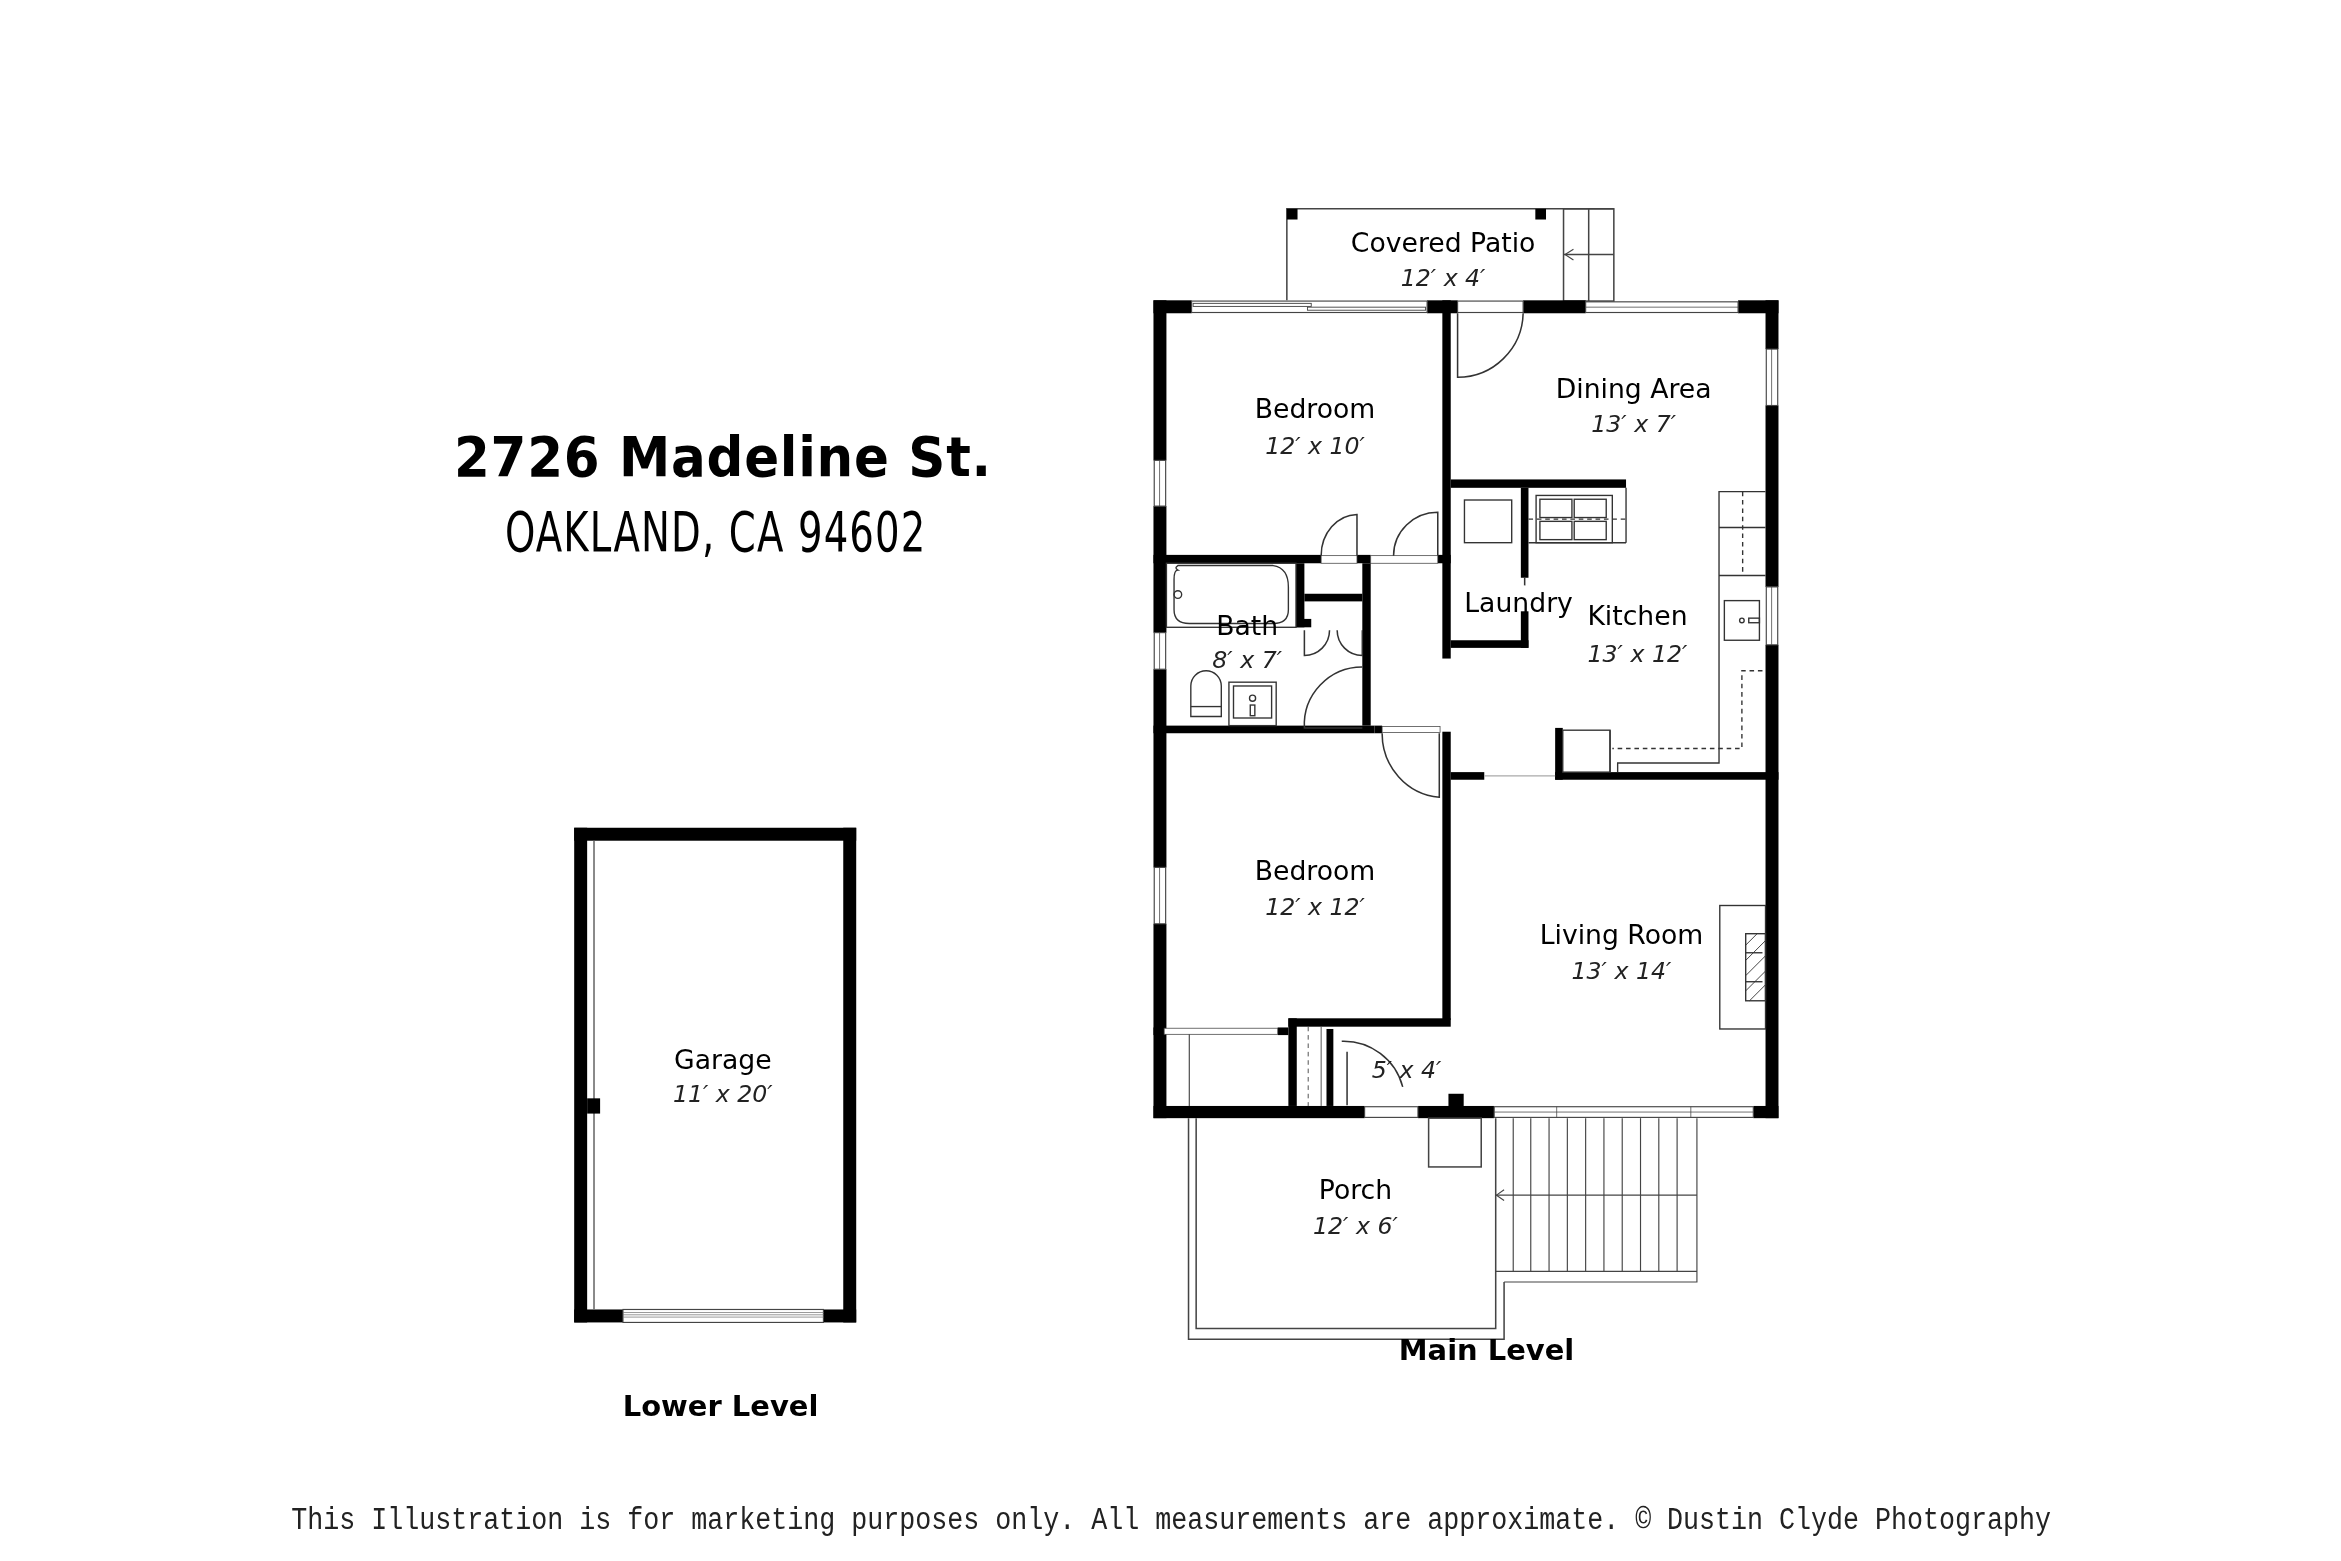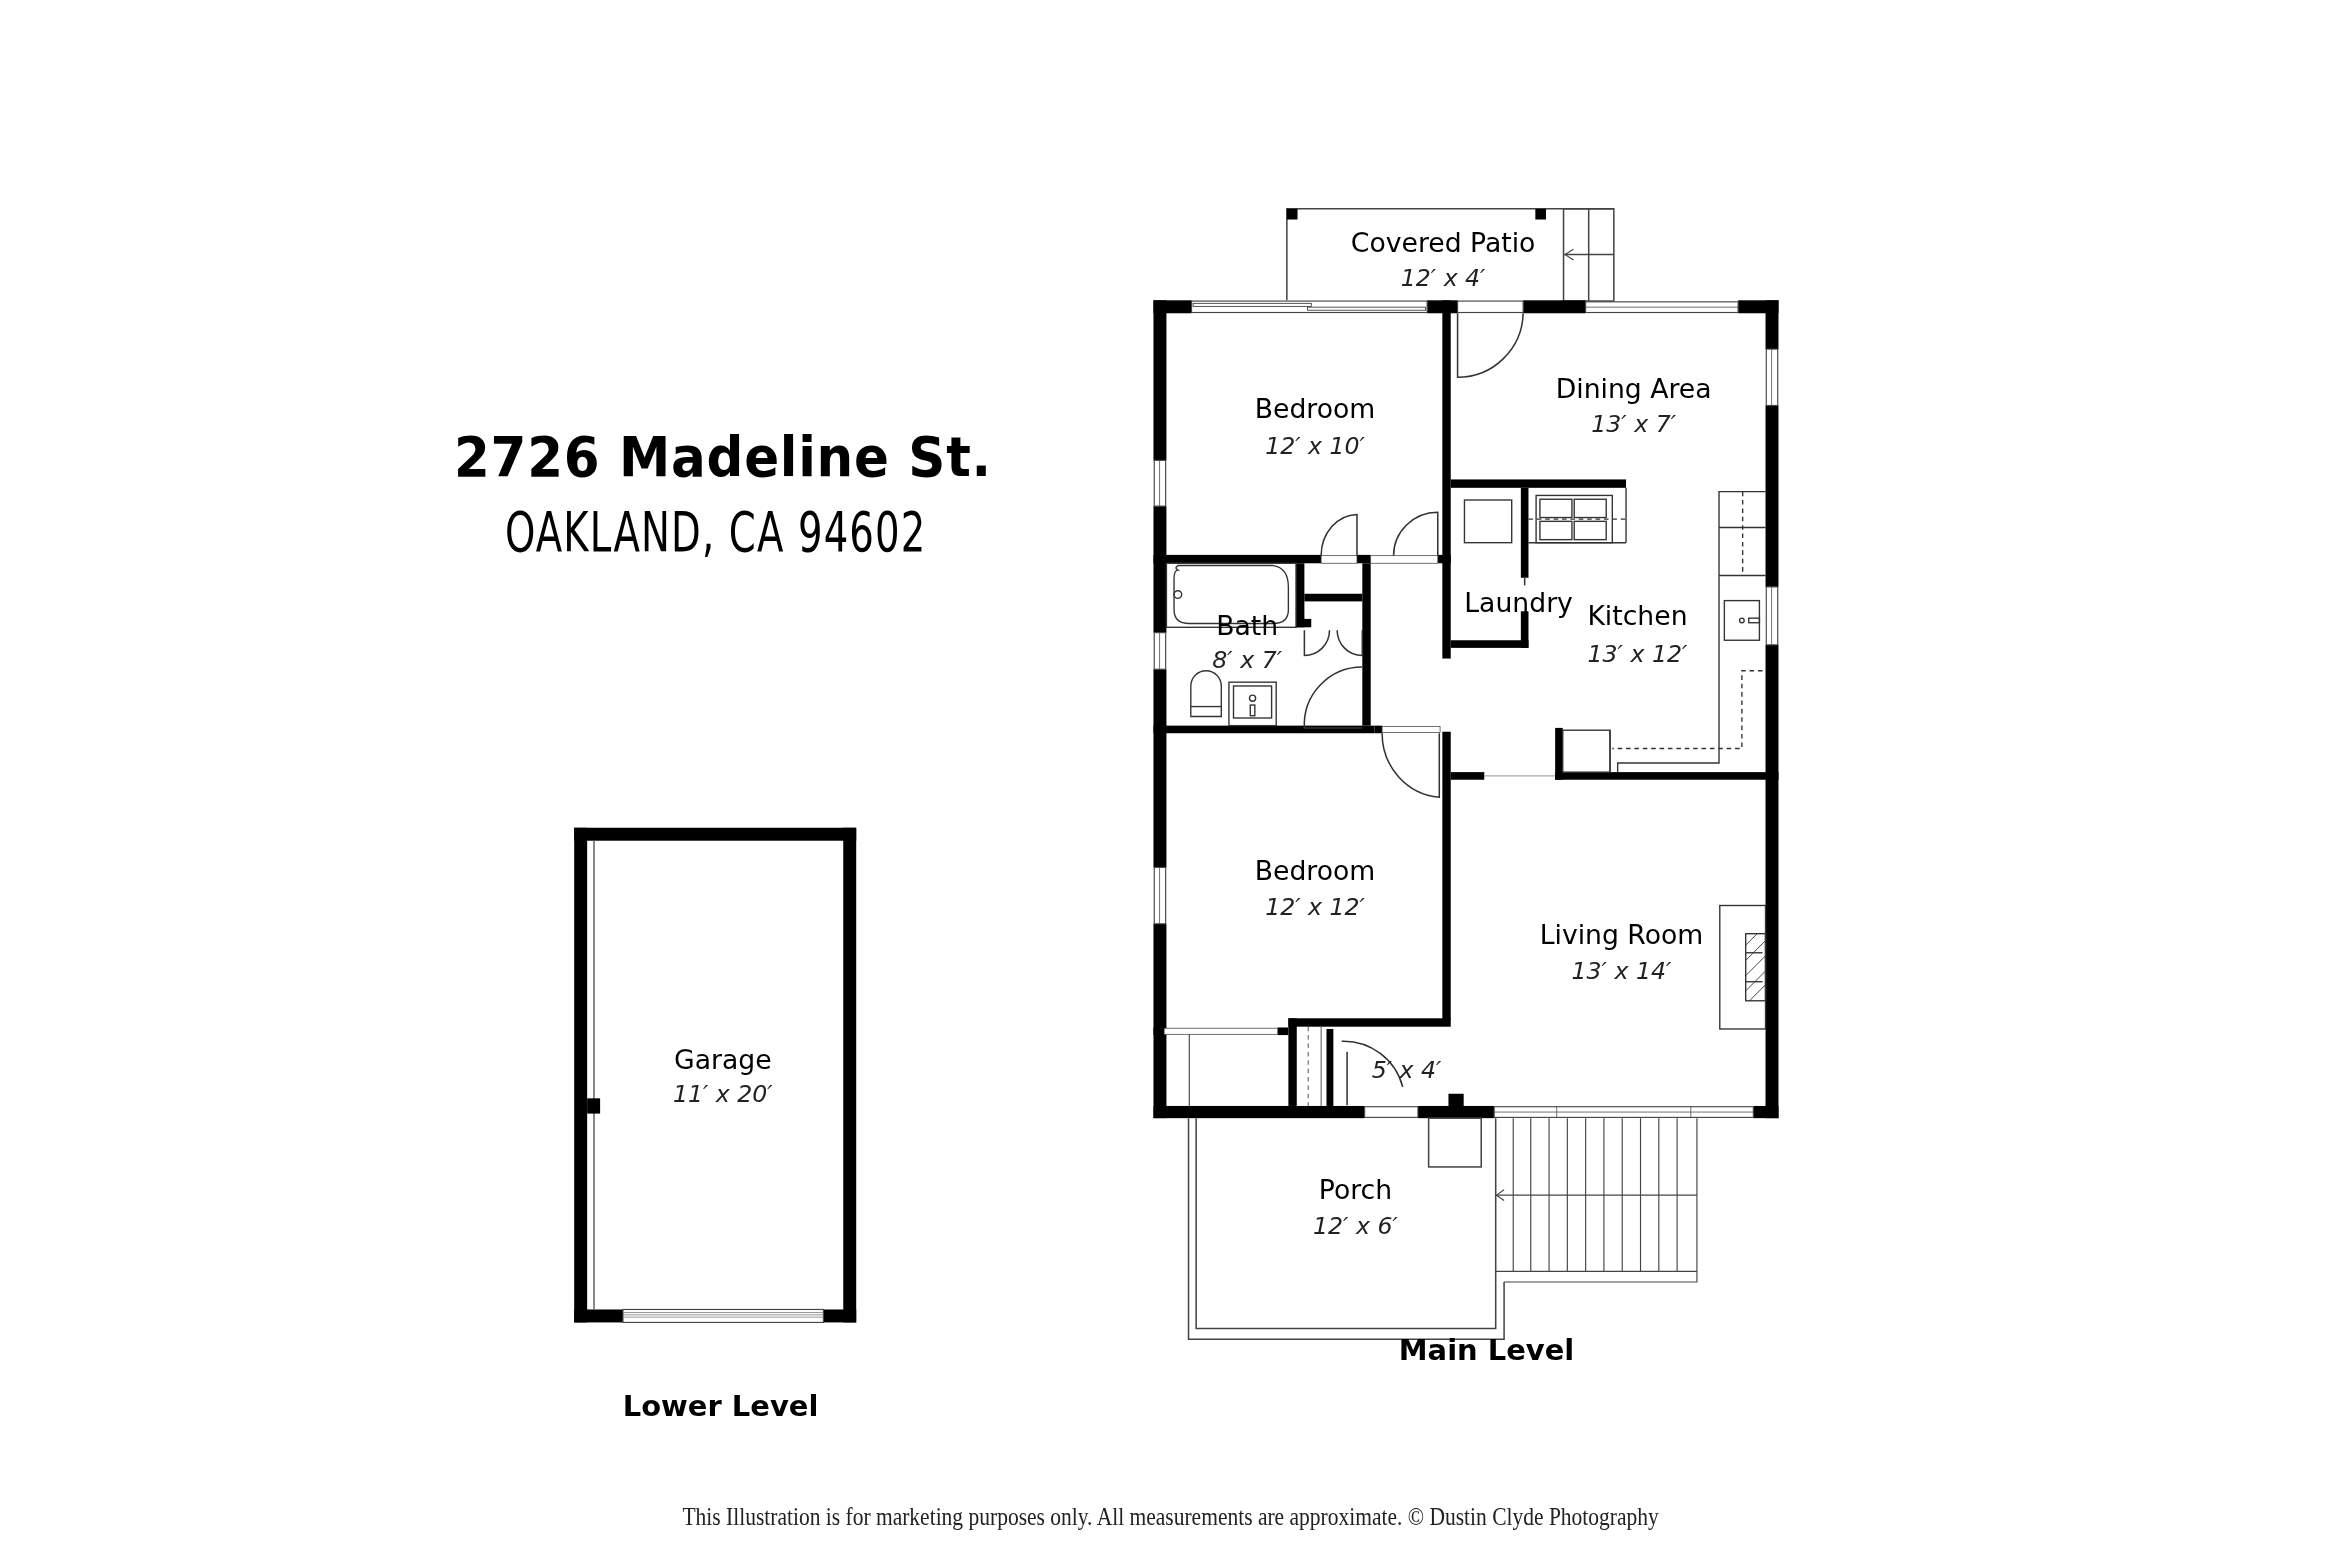--- a/index.html
+++ b/index.html
@@ -20,21 +20,21 @@
     font-family: "DejaVu Sans", sans-serif; font-size: 35px; fill: #000;
   }
   .room-dim {
     font-family: "DejaVu Sans", sans-serif; font-style: italic; font-size: 31px; fill: #222;
   }
   .level-label {
     font-family: "DejaVu Sans", sans-serif; font-weight: bold; font-size: 38px; fill: #000;
   }
   .footer {
     position: absolute; left: 0; top: 1503px; width: 2342px; text-align: center;
-    font-family: Liberation Serif, serif; font-size: 25px; color: #222; white-space: nowrap;
+    font-family: Liberation Mono, monospace; font-size: 31px; color: #222; white-space: nowrap;
   }
   .footer span { display: inline-block; transform: scaleX(0.86); transform-origin: center top; }
 </style>
 </head>
 <body>
 
 <div id="stage">
 
   <div class="title-line1">2726 Madeline St.</div>
   <div class="title-line2">OAKLAND, CA  94602</div>

